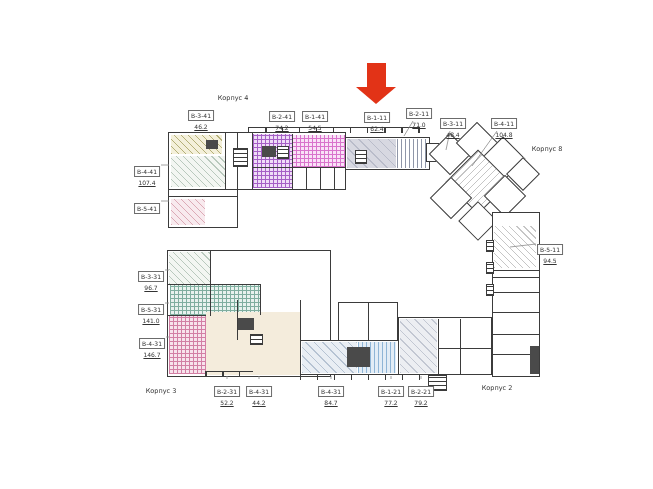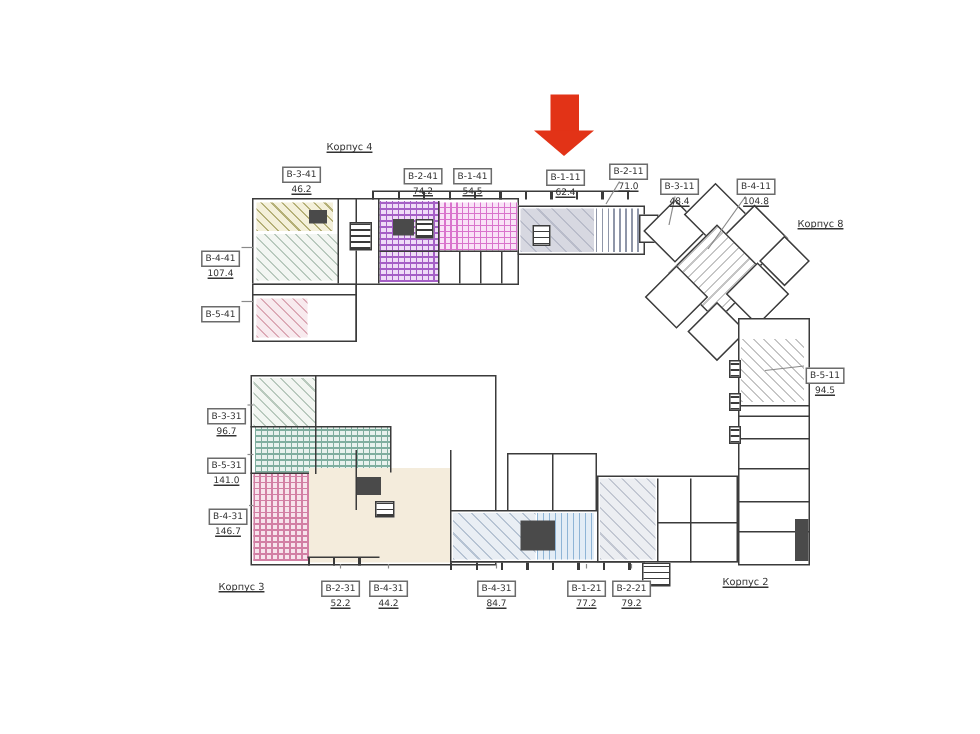--- a/index.html
+++ b/index.html
@@ -55,21 +55,21 @@
   
   .ticks{position:absolute;height:5px;border-top:1px solid var(--wall);
     background-image:repeating-linear-gradient(90deg,var(--wall) 0 1.5px,transparent 1.5px 17px);}
   
   .ulabel{position:absolute;transform:translateX(-50%);text-align:center;z-index:7;}
   .ulabel .code{display:inline-block;border:1px solid #6b6b6b;background:#fff;
     font-size:6px;line-height:7px;padding:1px 2px;white-space:nowrap;color:#333;}
   .ulabel .area{display:block;font-size:6px;line-height:7px;margin-top:1px;
     text-decoration:underline;color:#333;}
   .klabel{position:absolute;transform:translateX(-50%);font-size:6.5px;line-height:8px;
-    text-decoration:underline;color:#333;white-space:nowrap;z-index:7;}
+    color:#333;white-space:nowrap;z-index:7;}
   
   #arrow-shaft{position:absolute;left:367px;top:63px;width:19px;height:25px;
     background:var(--arrow);z-index:9;}
   #arrow-head{position:absolute;left:356px;top:87px;width:0;height:0;z-index:9;
     border-left:20px solid transparent;border-right:20px solid transparent;
     border-top:17px solid var(--arrow);}
   #leaders{position:absolute;left:0;top:0;z-index:5;}
 </style>
 </head>
 <body>

